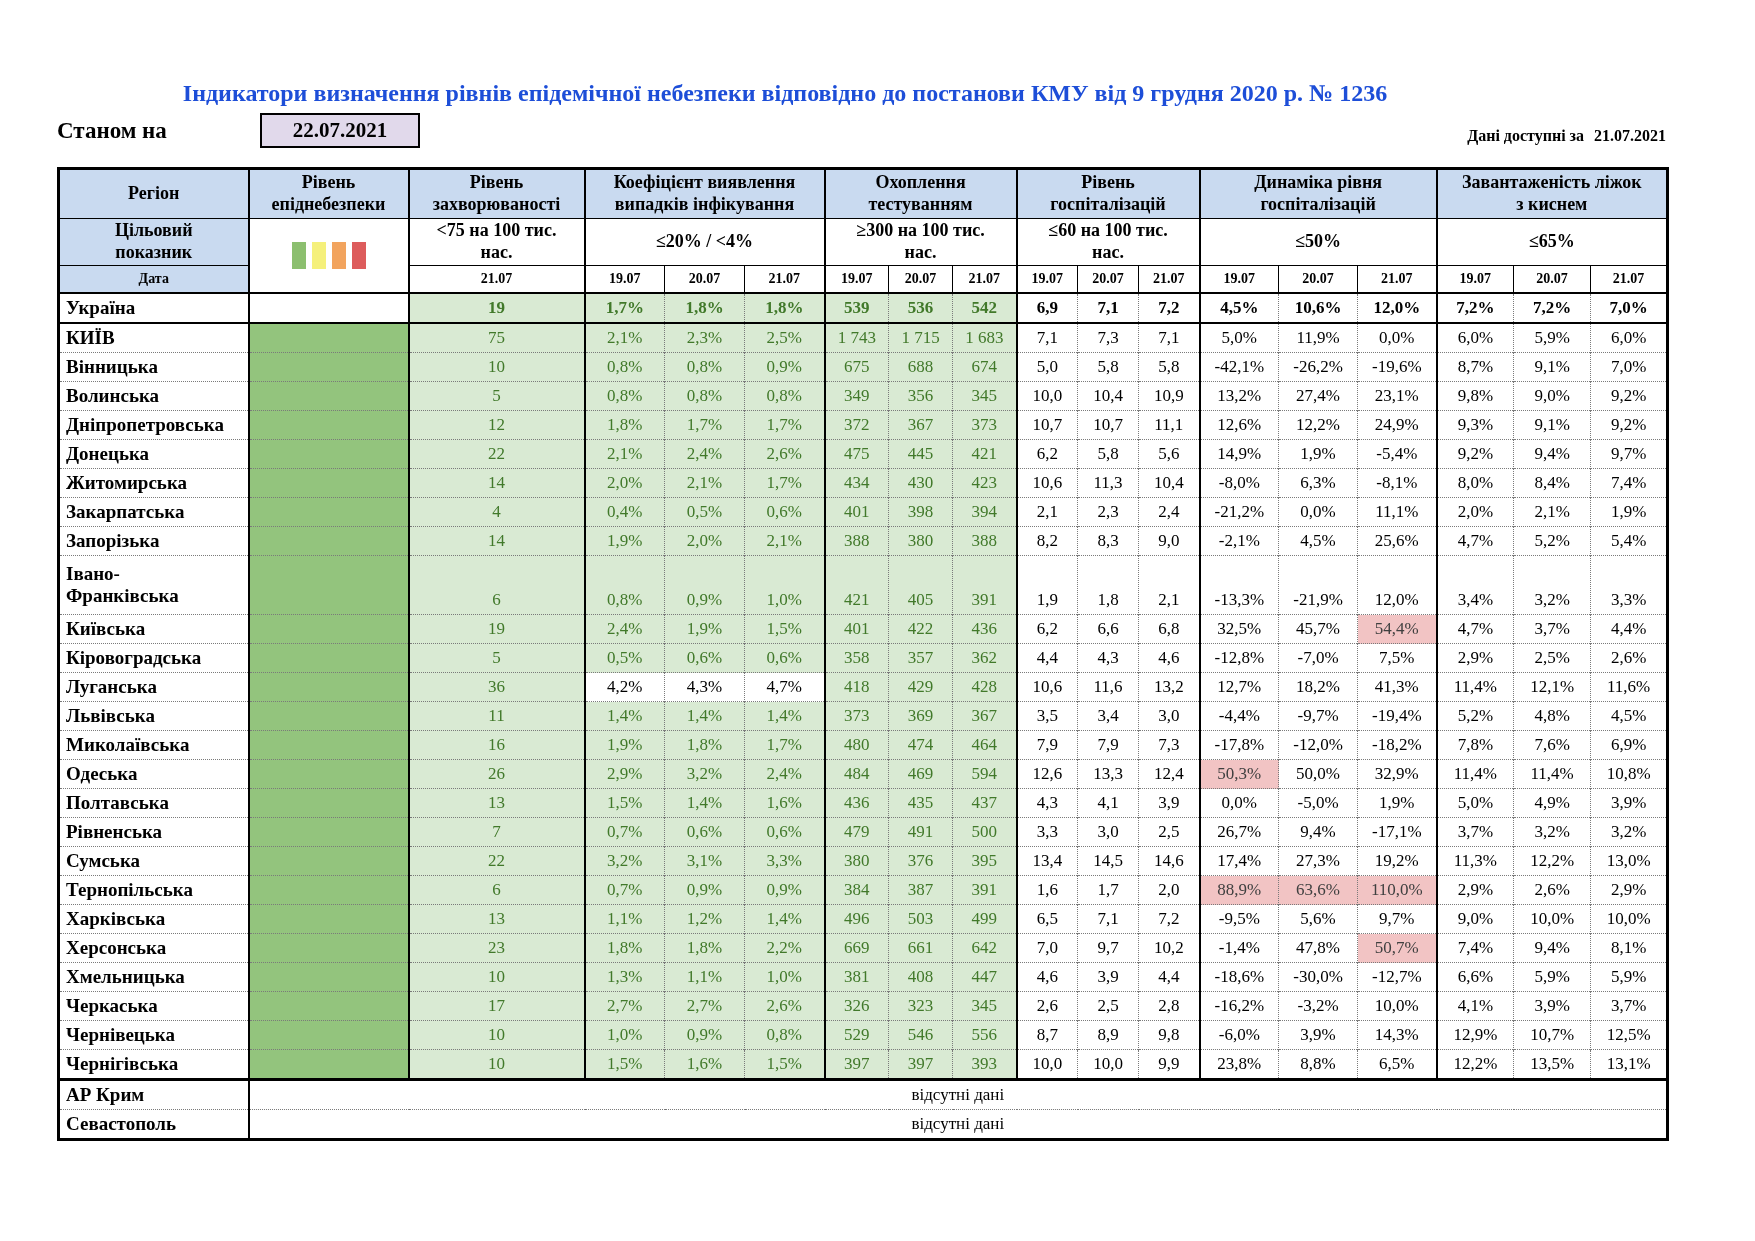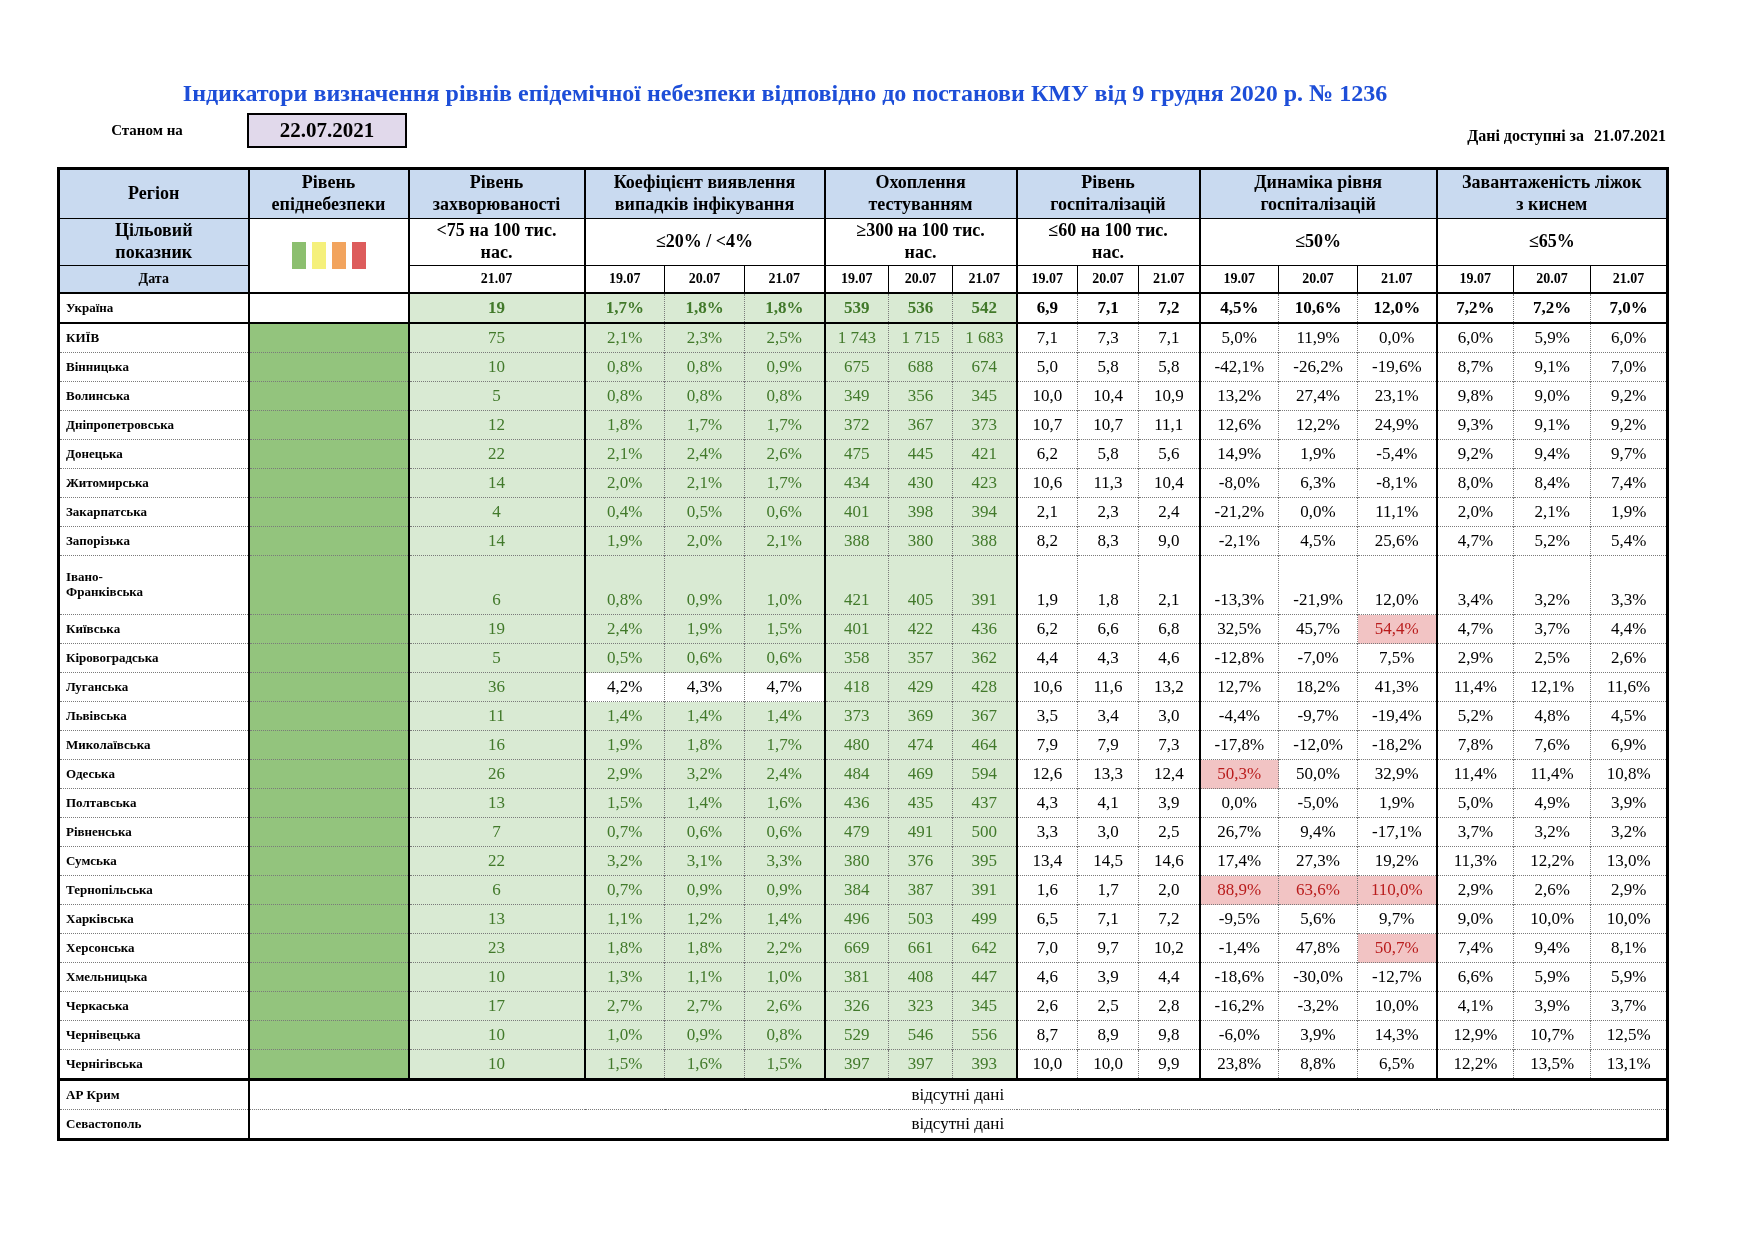--- a/index.html
+++ b/index.html
@@ -20,22 +20,22 @@
   .subhead {
     margin-left:57px;
     width:1609px;
     margin-top:6px;
     display:flex;
     justify-content:space-between;
     align-items:flex-end;
   }
   .asof { display:flex; align-items:center; }
   .asof-label {
-    display:inline-block; width:180px; text-align:center;
-    font-size:15px; font-weight:bold; padding-right:10px;
+    display:inline-block; width:180px; text-align:left;
+    font-size:23px; font-weight:bold; padding-right:23px;
   }
   .asof-box {
     display:inline-block; width:156px; text-align:center;
     background:#E1D9EB; border:2px solid #000;
     font-size:21px; font-weight:bold; padding:3px 0;
   }
   .avail { font-size:16px; font-weight:bold; padding-bottom:3px; }
   .avail .d { margin-left:10px; }
 
   table#main {
@@ -64,27 +64,27 @@
   tbody td {
     border-top:1px dotted #7a7a7a;
     border-left:1px dotted #7a7a7a;
     height:28px; padding:0;
     text-align:center; vertical-align:middle;
     font-size:17px; white-space:nowrap;
     background:#fff;
   }
   tbody td.region {
     text-align:left; padding-left:6px;
-    font-weight:bold; font-size:13px;
+    font-weight:bold; font-size:19px;
     border-left:none; white-space:pre-line; line-height:1.15;
   }
   tbody td.danger { border-left:2px solid #000; }
   tbody td.danger.filled { background:#93C47D; }
   tbody td.g { background:#D9EAD3; color:#41792A; }
-  tbody td.r { background:#F2C4C4; color:#b91c1c; }
+  tbody td.r { background:#F2C4C4; color:#404040; }
   tr.ukraine td { font-weight:bold; border-top:2px solid #000; border-bottom:2px solid #000; }
   tr.tall td { height:54px; vertical-align:bottom; padding-bottom:4px; }
   tr.tall td.region { vertical-align:middle; padding-bottom:0; }
   tr.nodata td { height:28px; }
   tr.nodata td.msg { text-align:center; font-weight:normal; border-left:2px solid #000; }
   tr.nodata.first td { border-top:3px solid #000; }
 </style>
 </head>
 <body>
 

